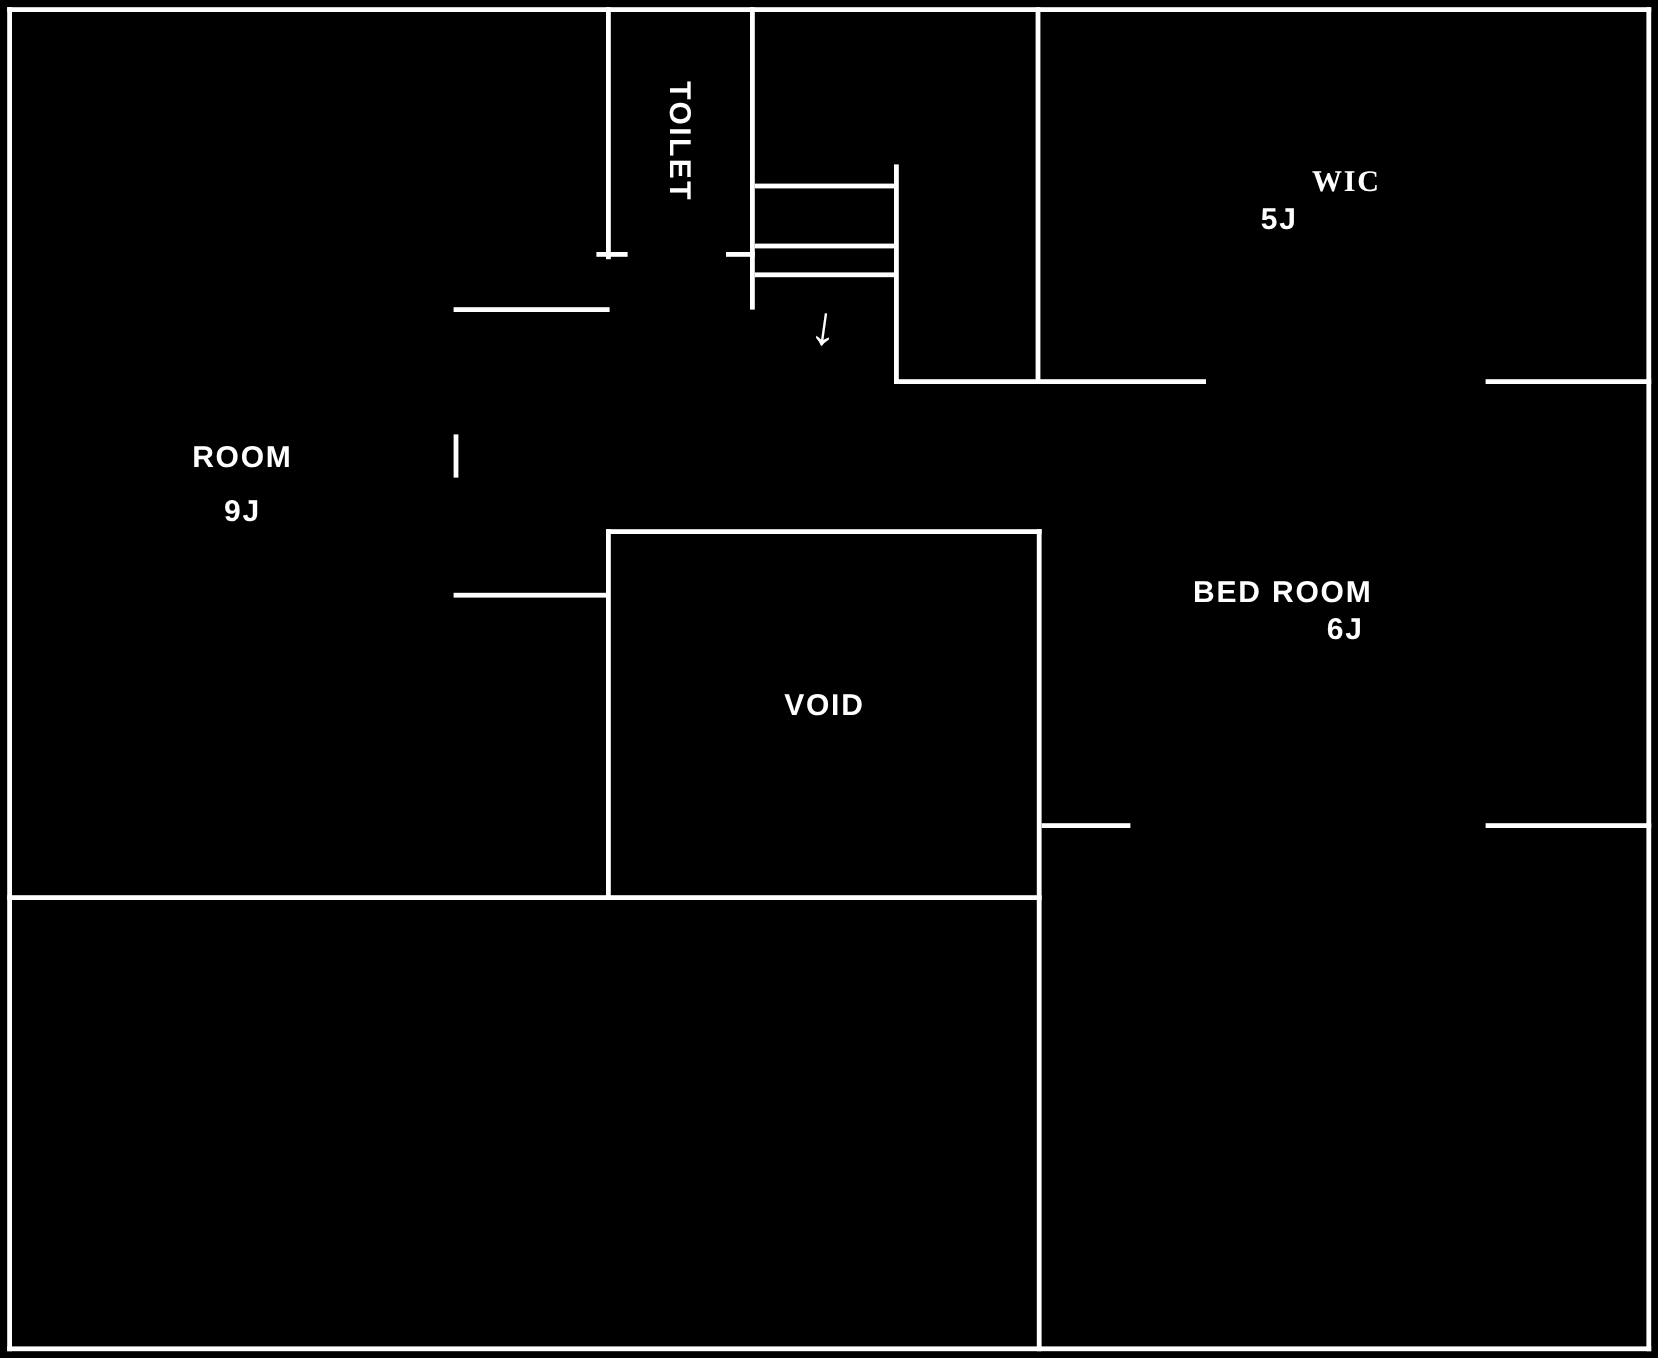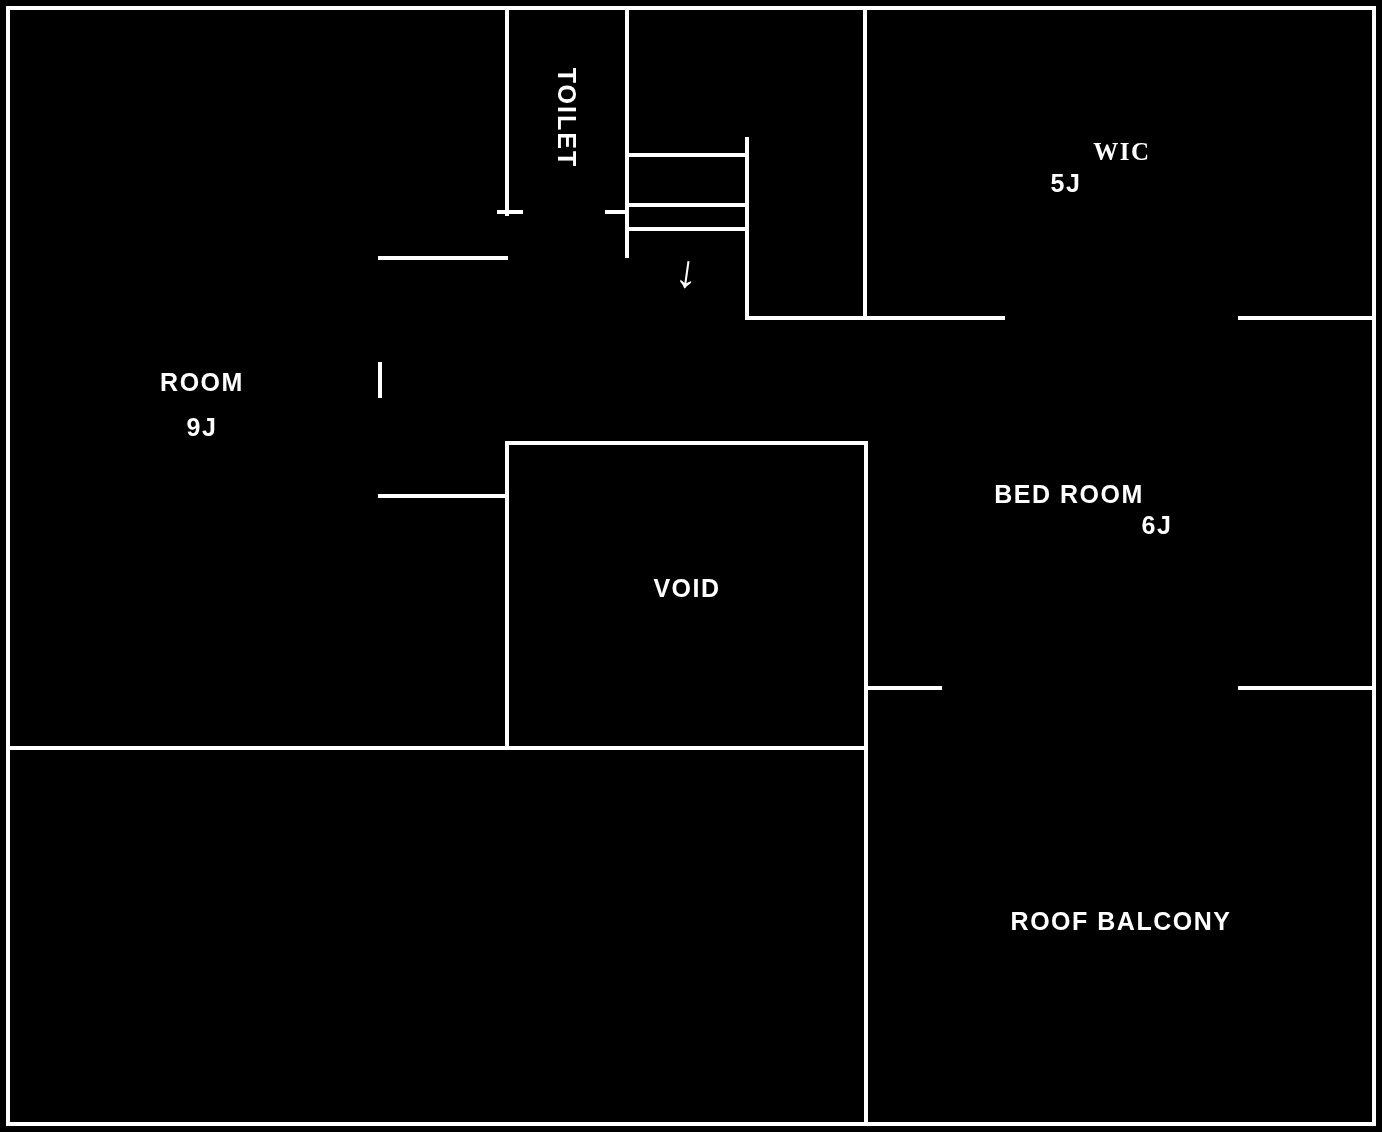--- a/index.html
+++ b/index.html
@@ -81,21 +81,20 @@
 
   <div class="label vertical" style="left:566px; top:118px;">TOILET</div>
 
   <div class="label" style="left:1122px; top:152px;font-family:Liberation Serif, serif;">WIC</div>
   <div class="label" style="left:1066px; top:183px;">5J</div>
 
   <div class="label" style="left:202px; top:382px;">ROOM</div>
   <div class="label" style="left:202px; top:427px;">9J</div>
 
   <div class="label" style="left:1069px; top:494px;">BED ROOM</div>
-  <div class="label" style="left:1121px; top:525px;margin-left:36px;">6J</div>
+  <div class="label" style="left:1121px; top:525px;">6J</div>
 
   <div class="label" style="left:687px; top:588px;text-align:center;">VOID</div>
 
-  <div class="label" style="left:1121px; top:921px;">ROOF BALCONY</div>
 
   <div class="arrow" style="left:687px; top:271px;">↓</div>
 
 </div>
 
 </body></html>

